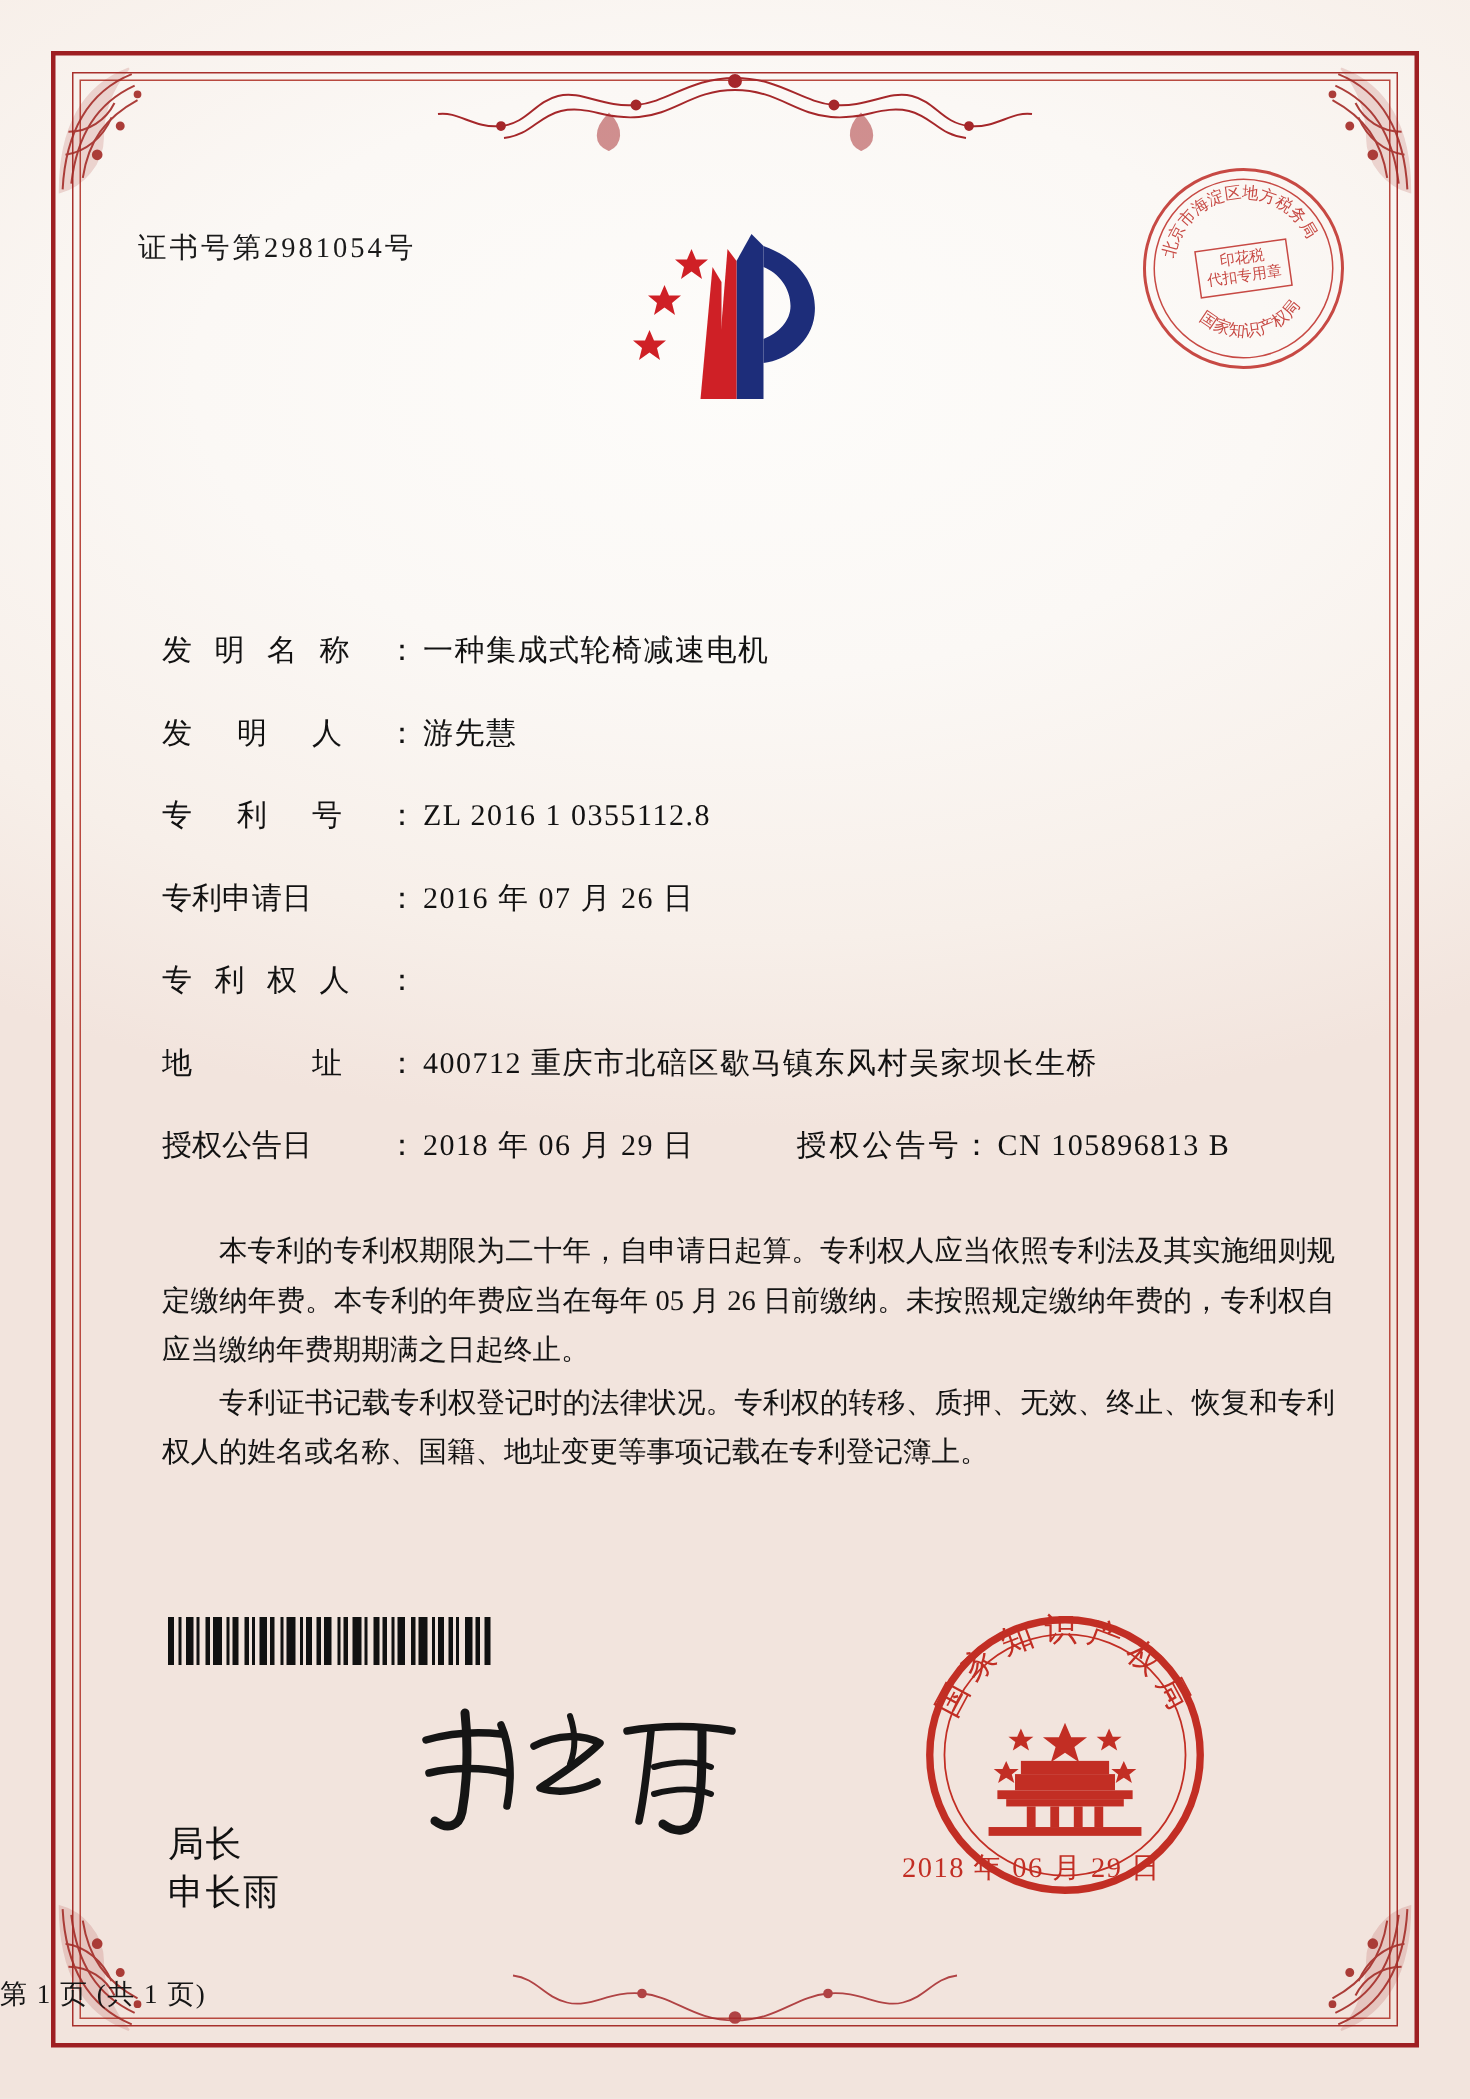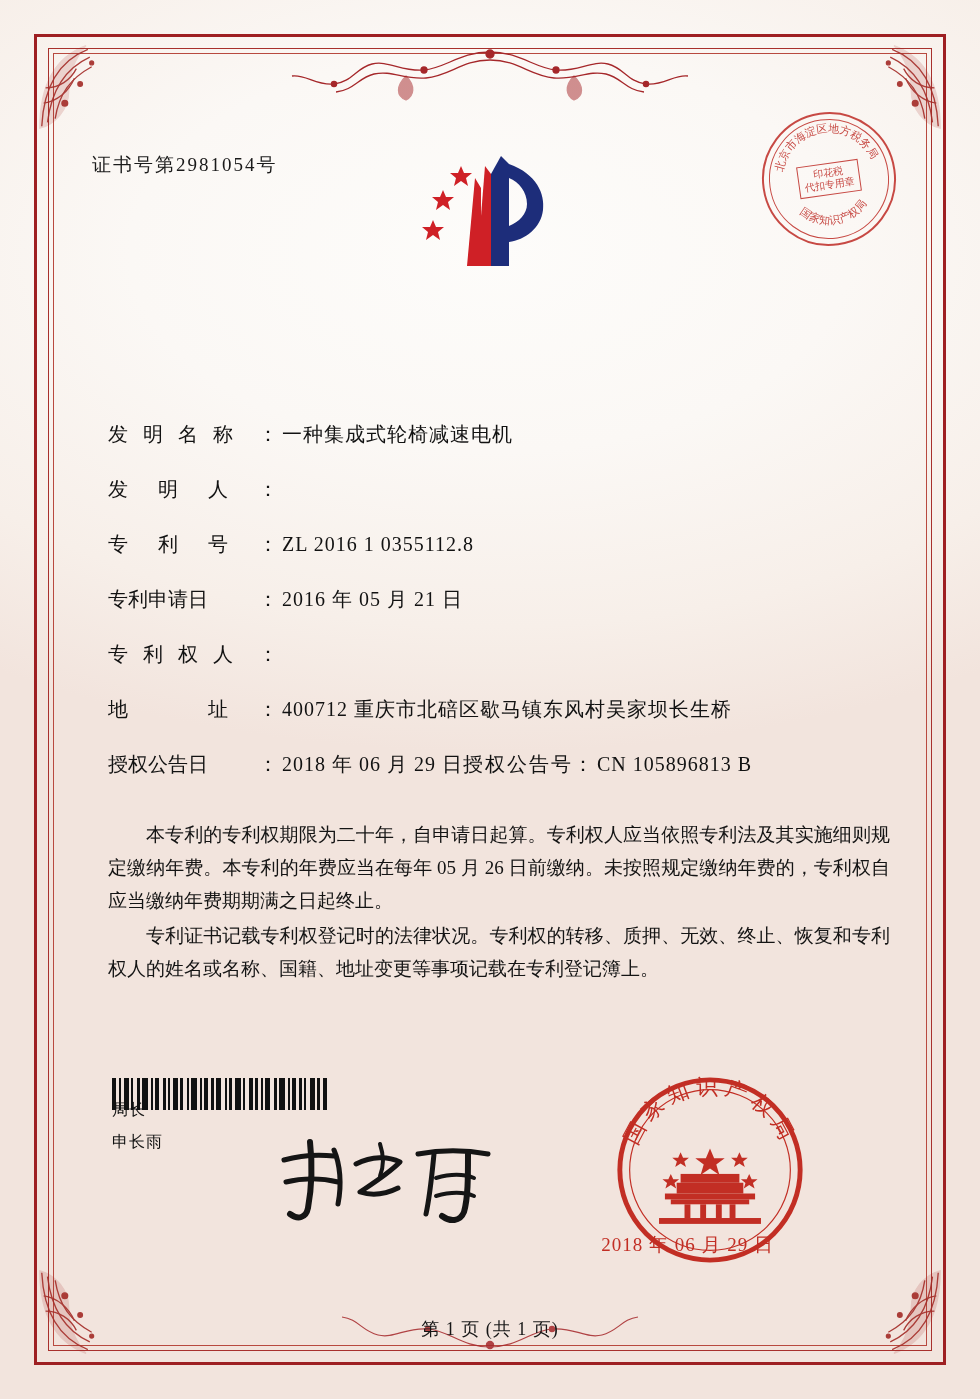--- a/index.html
+++ b/index.html
@@ -168,20 +168,21 @@
   .field-colon {
     flex: 0 0 auto;
     margin-right: 4px;
   }
   .field-value {
     flex: 1 1 auto;
     letter-spacing: 1px;
   }
   .field-row.dual .field-value { flex: 0 0 auto; }
   .pub-no-label {
+    margin-left: 68px;
     letter-spacing: 2px;
     white-space: nowrap;
   }
 
   
   .body-text {
     position: absolute;
     left: 108px;
     top: 818px;
     width: 782px;
@@ -204,22 +205,22 @@
     height: 32px;
     display: flex;
     align-items: stretch;
   }
   .barcode span { display: block; height: 100%; }
 
   
   .sig-label {
     position: absolute;
     left: 112px;
-    top: 1094px;
-    font-size: 16px;
+    top: 1214px;
+    font-size: 24px;
     line-height: 32px;
     color: #111;
     letter-spacing: 1px;
   }
   .signature {
     position: absolute;
     left: 268px;
     top: 1130px;
     width: 240px;
     height: 100px;
@@ -245,21 +246,20 @@
     color: #c22e24;
     letter-spacing: 1px;
     white-space: nowrap;
   }
 
   
   .footer {
     position: absolute;
     left: 0; right: 0;
     bottom: 58px;
-    text-align: center;
     font-size: 18px;
     color: #161616;
     letter-spacing: 1px;
   }
 </style>
 </head>
 <body>
 
 <div class="page">
 
@@ -387,30 +387,31 @@
 
   <div class="fields">
     <div class="field-row">
       <span class="field-label">发 明 名 称</span>
       <span class="field-colon">：</span>
       <span class="field-value">一种集成式轮椅减速电机</span>
     </div>
     <div class="field-row">
       <span class="field-label">发　明　人</span>
       <span class="field-colon">：</span>
+      <span class="field-value">游先慧</span>
     </div>
     <div class="field-row">
       <span class="field-label">专　利　号</span>
       <span class="field-colon">：</span>
       <span class="field-value">ZL 2016 1 0355112.8</span>
     </div>
     <div class="field-row">
       <span class="field-label tight">专利申请日</span>
       <span class="field-colon">：</span>
-      <span class="field-value">2016 年 05 月 21 日</span>
+      <span class="field-value">2016 年 07 月 26 日</span>
     </div>
     <div class="field-row">
       <span class="field-label">专 利 权 人</span>
       <span class="field-colon">：</span>
     </div>
     <div class="field-row">
       <span class="field-label">地　　　址</span>
       <span class="field-colon">：</span>
       <span class="field-value">400712  重庆市北碚区歇马镇东风村吴家坝长生桥</span>
     </div>

